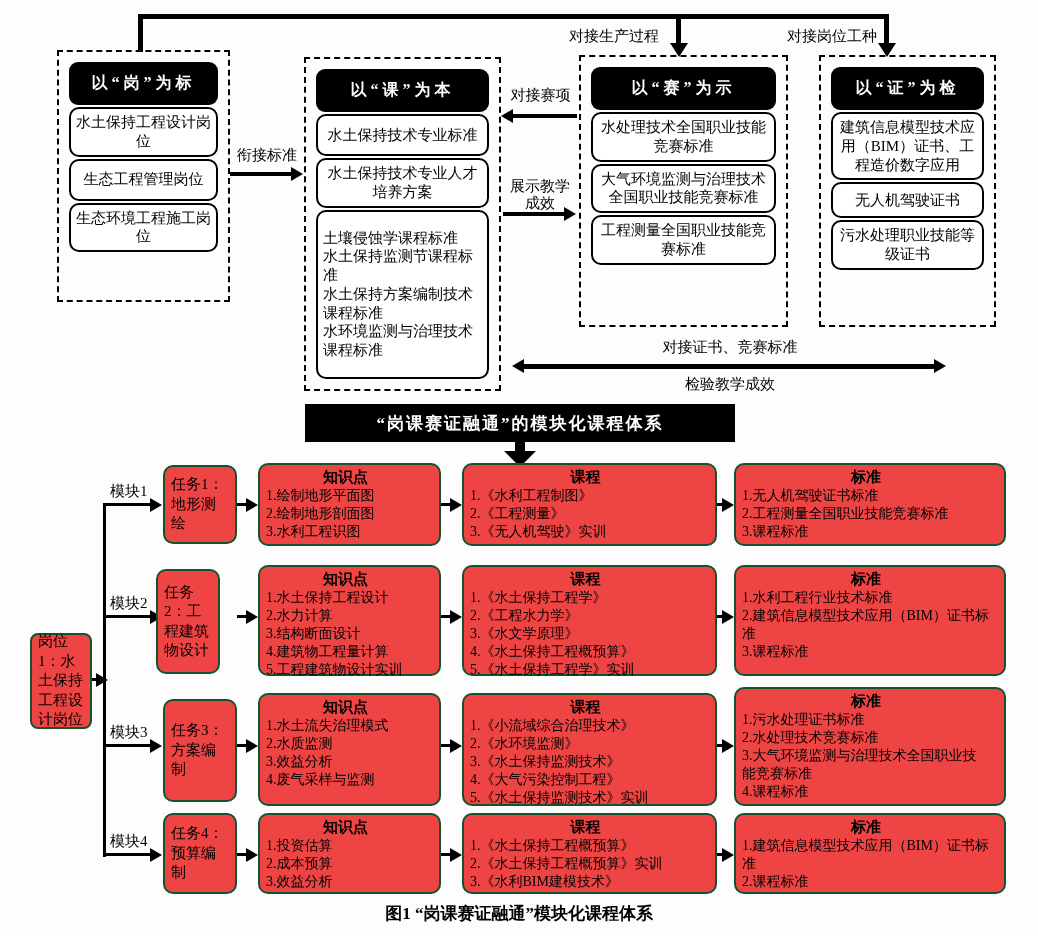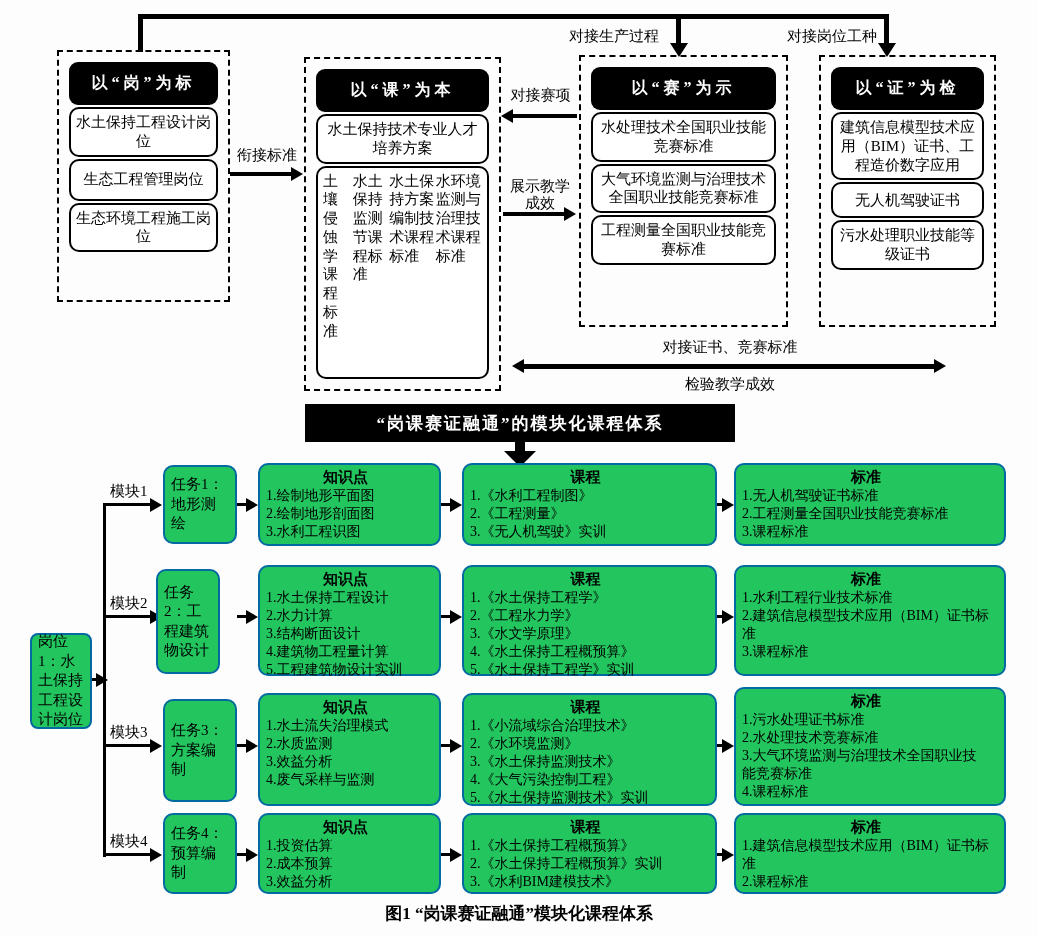--- a/index.html
+++ b/index.html
@@ -6,24 +6,24 @@
   .canvas{position:relative;width:1038px;height:936px;background:#fdfdfd;
           font-family:"Liberation Serif","DejaVu Serif",serif;color:#000;overflow:hidden;}
   
   .dcol{position:absolute;border:2px dashed #000;box-sizing:border-box;
         display:flex;flex-direction:column;gap:2px;padding:10px;}
   .hdr{background:#000;color:#fff;border-radius:9px;text-align:center;
        font-weight:bold;font-size:16px;letter-spacing:4px;padding:11px 2px;flex:none;}
   .wbox{border:2px solid #000;border-radius:10px;background:#fff;box-sizing:border-box;
         display:flex;align-items:center;justify-content:center;text-align:center;
         font-size:15px;line-height:1.25;padding:4px 5px;min-height:42px;flex:none;}
-  .wbox.list{align-items:flex-start;justify-content:center;flex-direction:row;
+  .wbox.list{align-items:flex-start;justify-content:center;flex-direction:column;
              text-align:left;flex:1 1 auto;}
   
-  .fbox{position:absolute;border:2px solid #0369a1;border-radius:10px;background:#22c55e;
+  .fbox{position:absolute;border:2px solid #14532d;border-radius:10px;background:#ef4444;
         box-sizing:border-box;font-size:14px;line-height:1.3;}
   .task{display:flex;align-items:center;justify-content:center;text-align:left;
         padding:4px 6px;font-size:15px;}
   .cbox{padding:2px 14px 2px 6px;}
   .btitle{text-align:center;font-weight:bold;font-size:15px;
           font-family:"Liberation Sans","DejaVu Sans",sans-serif;}
   
   .hl,.vl{position:absolute;background:#000;}
   .ah{position:absolute;width:0;height:0;}
   .ah-r{border-top:7px solid transparent;border-bottom:7px solid transparent;border-left:12px solid #000;}
@@ -51,20 +51,21 @@
 
   <div class="dcol" style="left:57px;top:50px;width:173px;height:252px">
     <div class="hdr">以“岗”为标</div>
     <div class="wbox">水土保持工程设计岗位</div>
     <div class="wbox">生态工程管理岗位</div>
     <div class="wbox">生态环境工程施工岗位</div>
   </div>
 
   <div class="dcol" style="left:304px;top:57px;width:197px;height:334px">
     <div class="hdr">以“课”为本</div>
+    <div class="wbox">水土保持技术专业标准</div>
     <div class="wbox">水土保持技术专业人才培养方案</div>
     <div class="wbox list">
         <div>土壤侵蚀学课程标准</div>
         <div>水土保持监测节课程标准</div>
         <div>水土保持方案编制技术课程标准</div>
         <div>水环境监测与治理技术课程标准</div>
       </div>
   </div>
 
   <div class="dcol" style="left:579px;top:55px;width:209px;height:272px">

